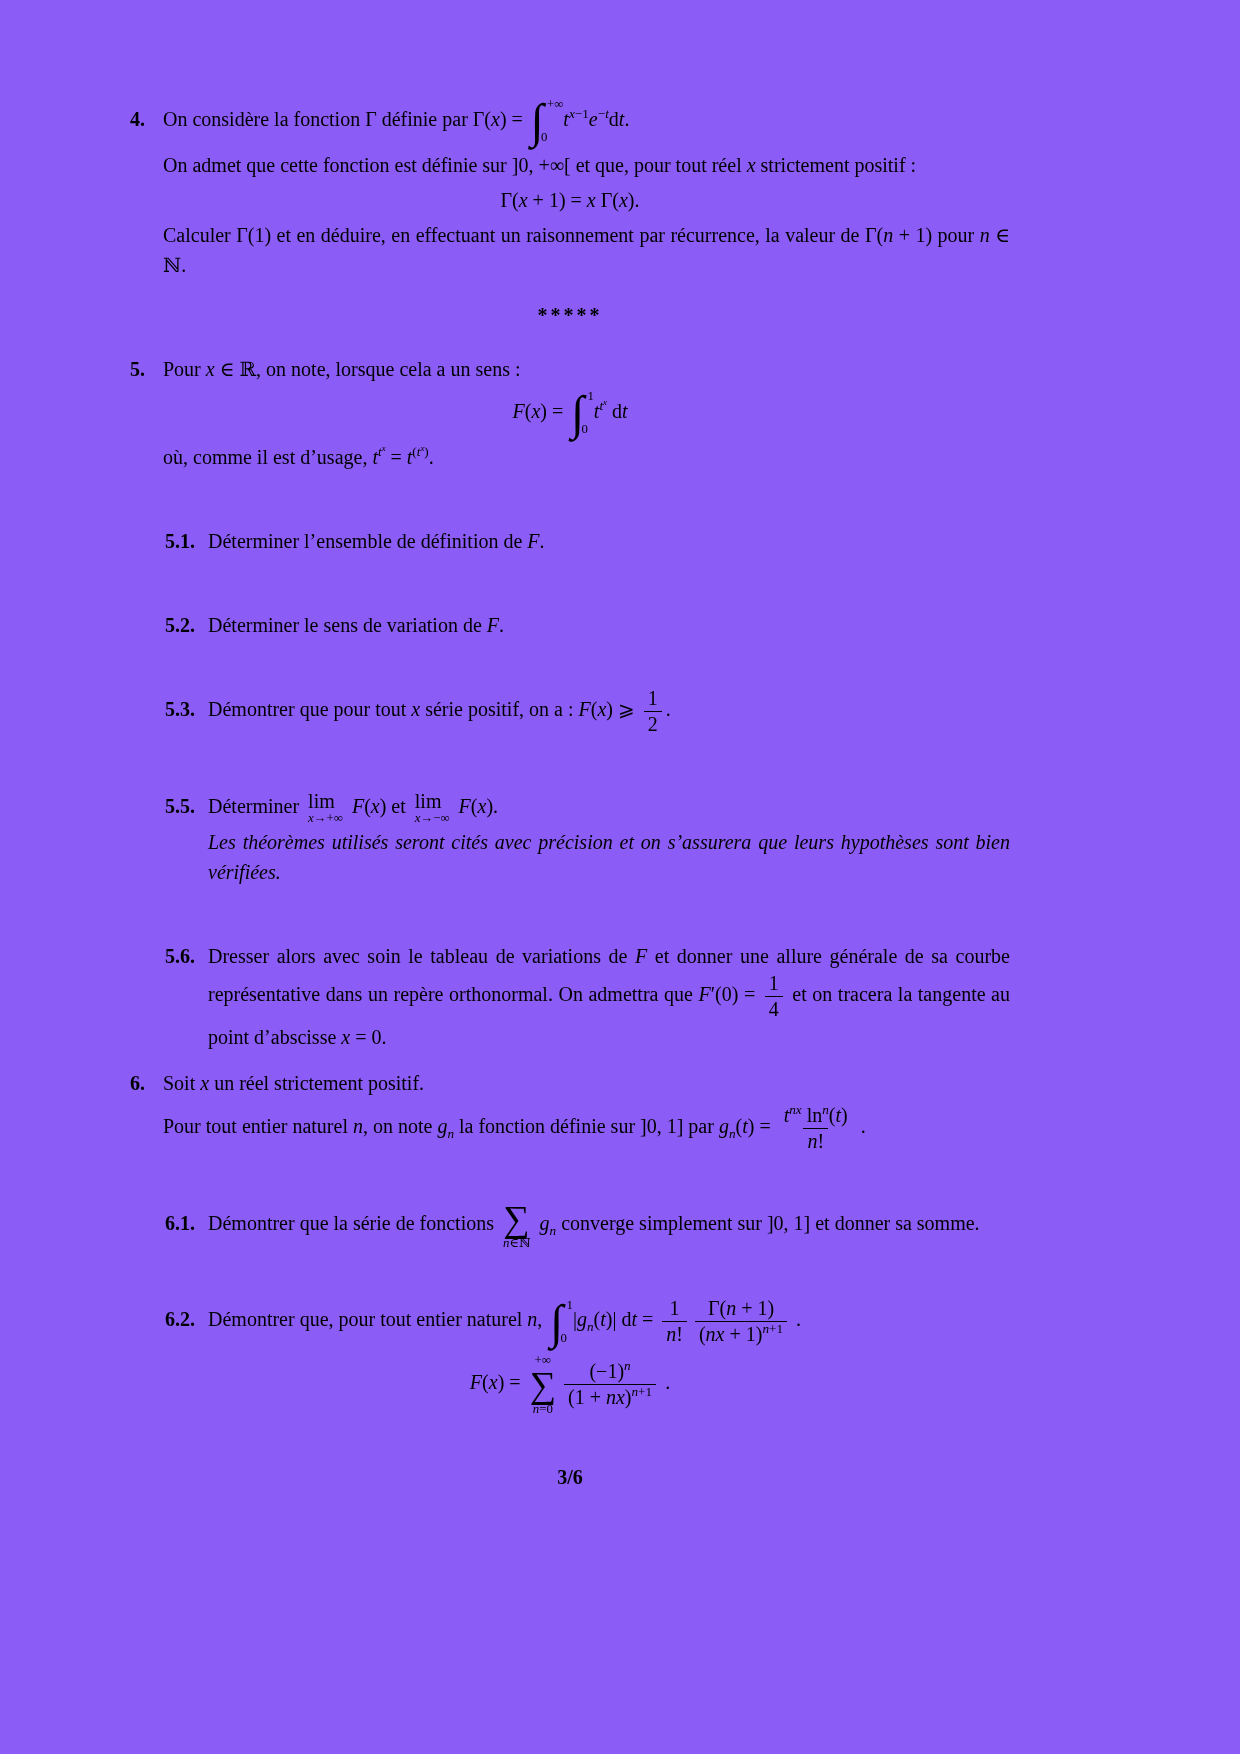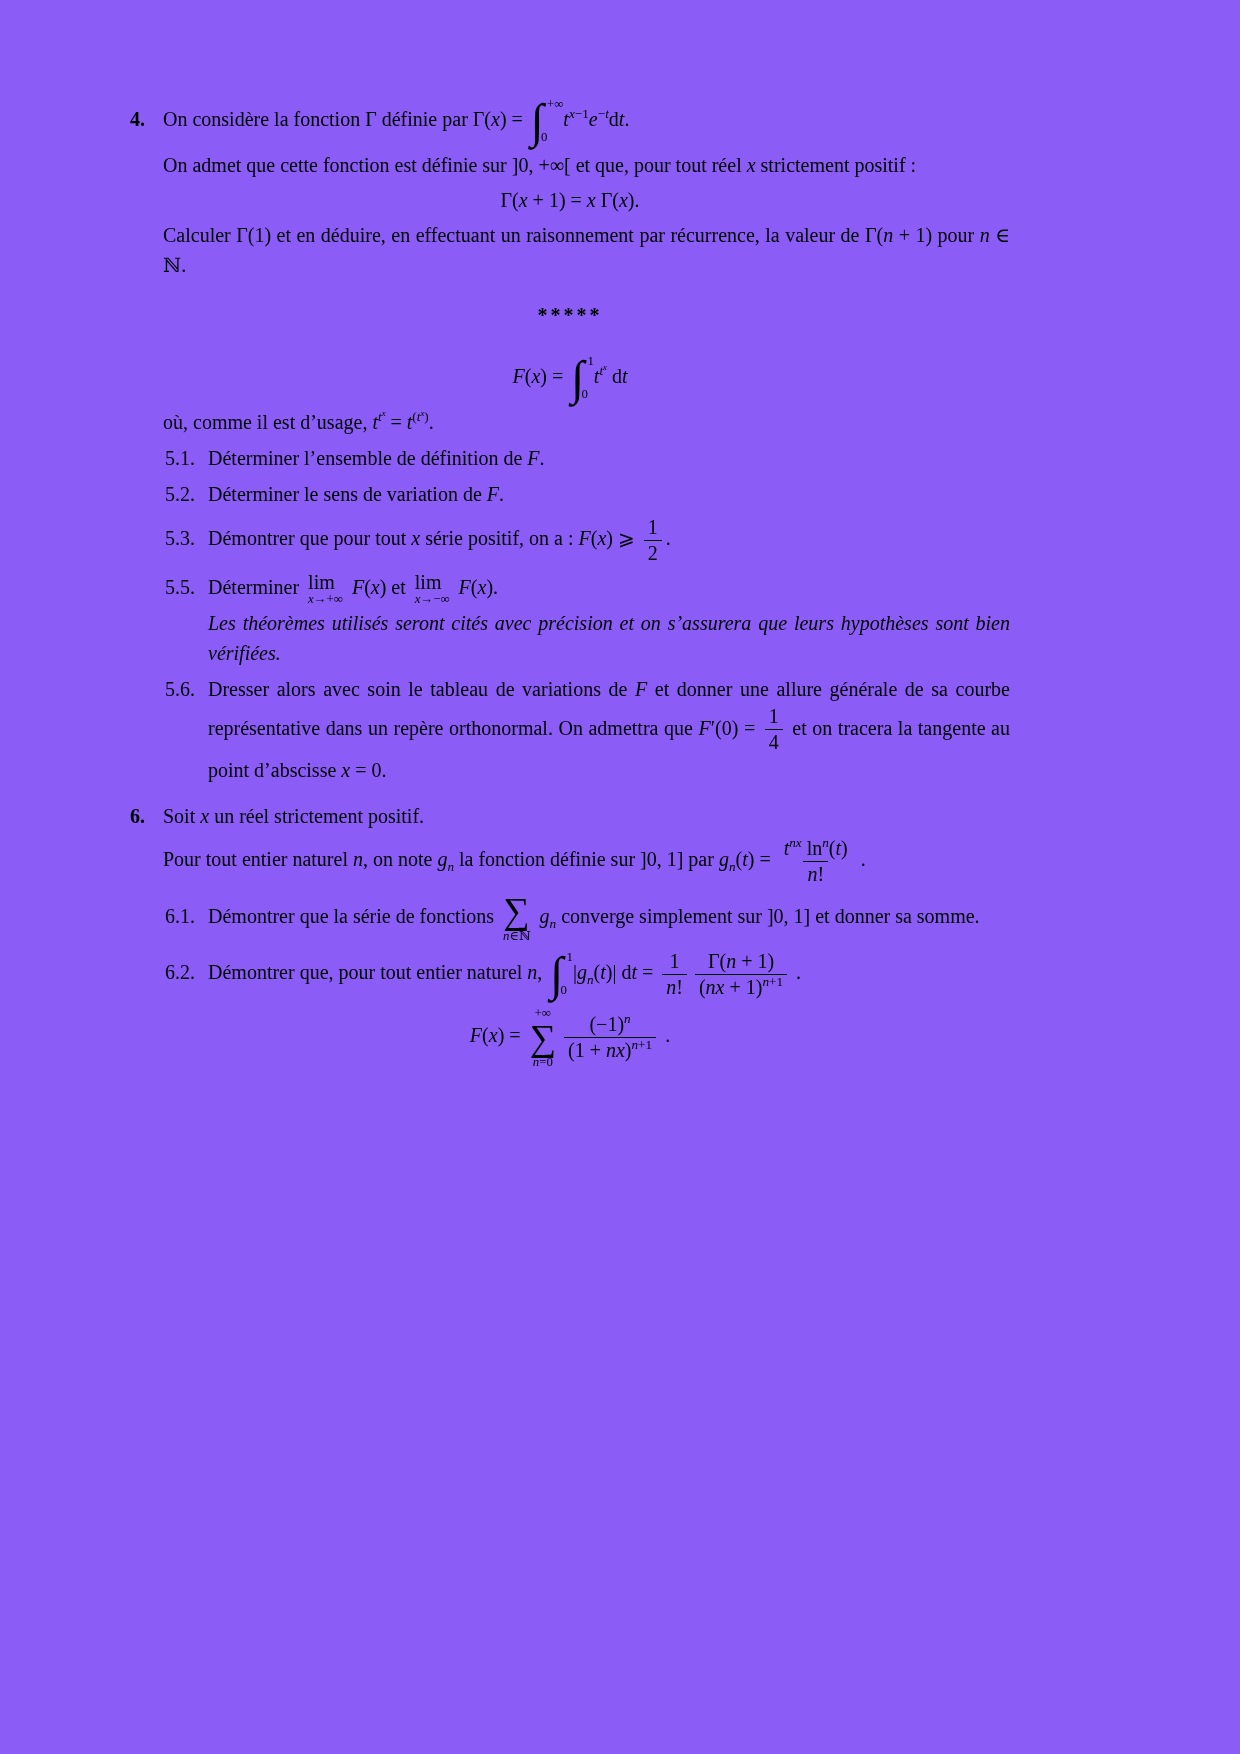--- a/index.html
+++ b/index.html
@@ -12,21 +12,21 @@
   .content { position:absolute; top:92px; left:130px; width:880px; }
   p { line-height:1.5; }
   .just { text-align:justify; }
 
   .item { position:relative; padding-left:33px; margin-bottom:16px; }
   .item p { margin:5px 0; }
   .inum { display:inline-block; width:33px; margin-left:-33px; font-weight:bold; }
 
   .sub { margin:6px 0 6px 2px; padding-left:43px; }
   .sub p { margin:2px 0; }
-  .snum { display:inline-block; width:43px; margin-left:-43px; font-weight:normal; }
+  .snum { display:inline-block; width:43px; margin-left:-43px; font-weight:bold;margin-top:48px; }
 
   .ceq { text-align:center; margin:14px 0; }
   .item .ceq { margin-left:-33px; }
 
   .stars { text-align:center; font-weight:bold; letter-spacing:3px; margin:20px 0 24px; }
   .note { font-style:italic; margin-top:2px; }
   .footer { position:absolute; top:1466px; left:130px; width:880px; text-align:center; font-weight:bold; }
 
   
   .i { font-style:italic; }
@@ -66,20 +66,21 @@
               </span>
             </span><span class="i">t</span><span class="sp"><span class="i">x</span><span>−1</span></span><span class="i">e</span><span class="sp"><span>−</span><span class="i">t</span></span><span>d</span><span class="i">t</span><span>.</span></span></p>
       <p><span>On admet que cette fonction est définie sur ]0, +∞[ et que, pour tout réel </span><span class="i">x</span><span> strictement positif :</span></p>
       <p class="ceq"><span>Γ(</span><span class="i">x</span><span> + 1) = </span><span class="i">x</span><span> Γ(</span><span class="i">x</span><span>).</span></p>
       <p class="just"><span>Calculer Γ(1) et en déduire, en effectuant un raisonnement par récurrence, la valeur de Γ(</span><span class="i">n</span><span> + 1) pour </span><span class="i">n</span><span> ∈ ℕ.</span></p>
     </section>
 
     <p class="stars">*****</p>
 
     <section class="item">
+      <p><span class="inum">5.</span><span><span>Pour </span><span class="i">x</span><span> ∈ ℝ, on note, lorsque cela a un sens :</span></span></p>
       <p class="ceq"><span class="i">F</span><span>(</span><span class="i">x</span><span>) = </span><span class="int">
             <span class="int-sym">∫</span>
             <span class="int-lims">
               <span class="int-top"><span>1</span></span>
               <span class="int-bot"><span>0</span></span>
             </span>
           </span><span class="i">t</span><span class="sp"><span class="i">t</span><span class="sp"><span class="i">x</span></span></span><span> d</span><span class="i">t</span></p>
       <p><span>où, comme il est d’usage, </span><span class="i">t</span><span class="sp"><span class="i">t</span><span class="sp"><span class="i">x</span></span></span><span> = </span><span class="i">t</span><span class="sp"><span>(</span><span class="i">t</span><span class="sp"><span class="i">x</span></span><span>)</span></span><span>.</span></p>
 
       <div class="sub">
@@ -146,13 +147,14 @@
             <span class="stk-mid"><span class="sigma">∑</span></span>
             <span class="stk-bot"><span class="i">n</span><span>=0</span></span>
           </span><span class="frac">
             <span class="fnum"><span>(−1)</span><span class="sp"><span class="i">n</span></span></span>
             <span class="fden"><span>(1 + </span><span class="i">nx</span><span>)</span><span class="sp"><span class="i">n</span><span>+1</span></span></span>
           </span><span> .</span></p>
     </section>
 
   </div>
 
+  <div class="footer">3/6</div>
 </div>
 
 </body></html>

